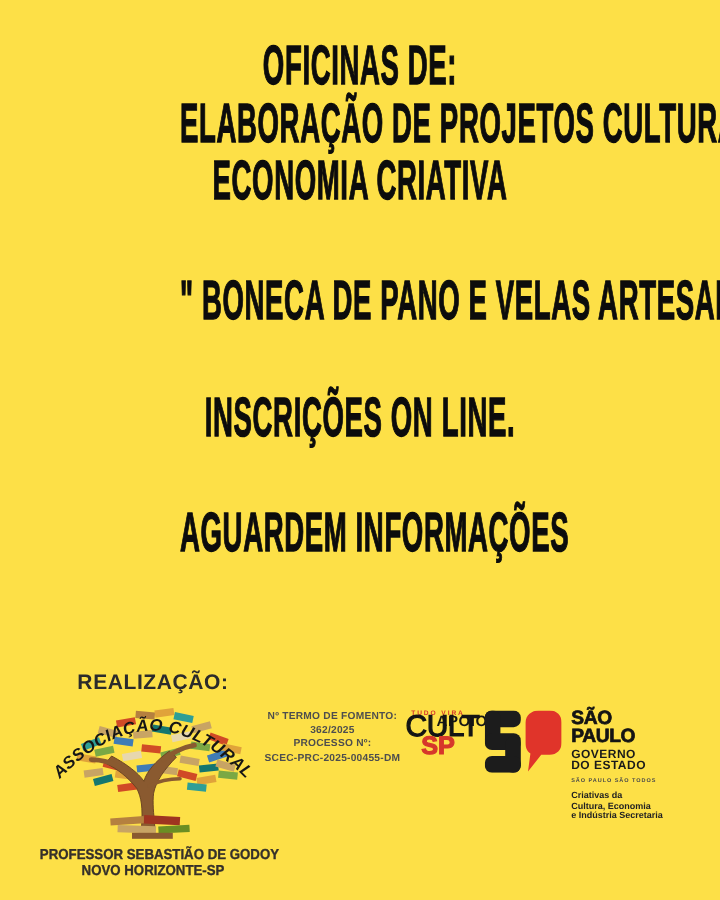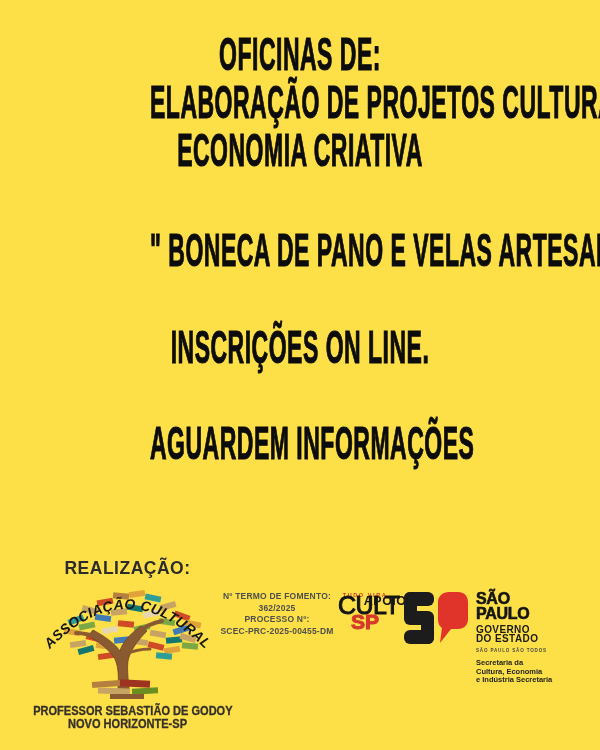--- a/index.html
+++ b/index.html
@@ -169,21 +169,21 @@
 
     <div class="spgov">
       <div class="spgov-name">SÃO</div>
       <div class="spgov-name">PAULO</div>
       <div class="spgov-sub">
         <div>GOVERNO</div>
         <div>DO ESTADO</div>
       </div>
       <div class="spgov-tag">SÃO PAULO SÃO TODOS</div>
       <div class="spgov-dept">
-        <div>Secretaria da</div>
+        <div>Criativas da</div>
         <div>Cultura, Economia</div>
         <div>e Indústria Secretaria</div>
       </div>
     </div>
 
   </div>
 
 </div>
 
 </body></html>

